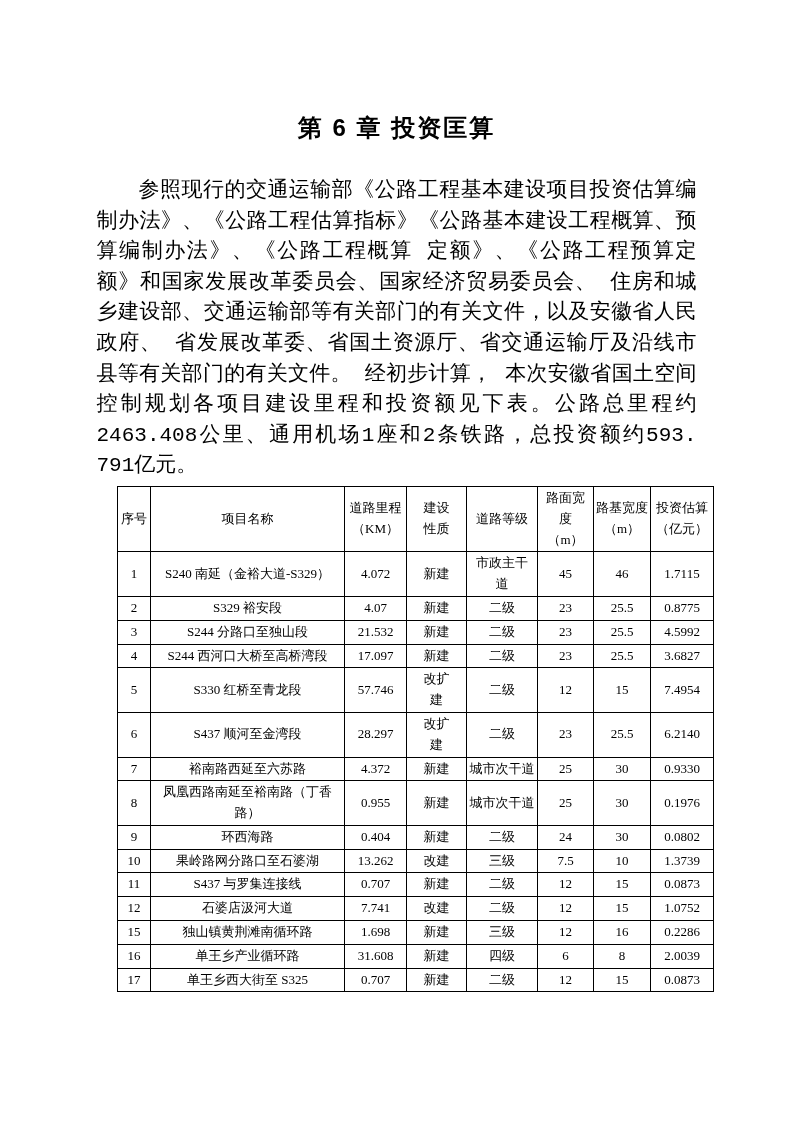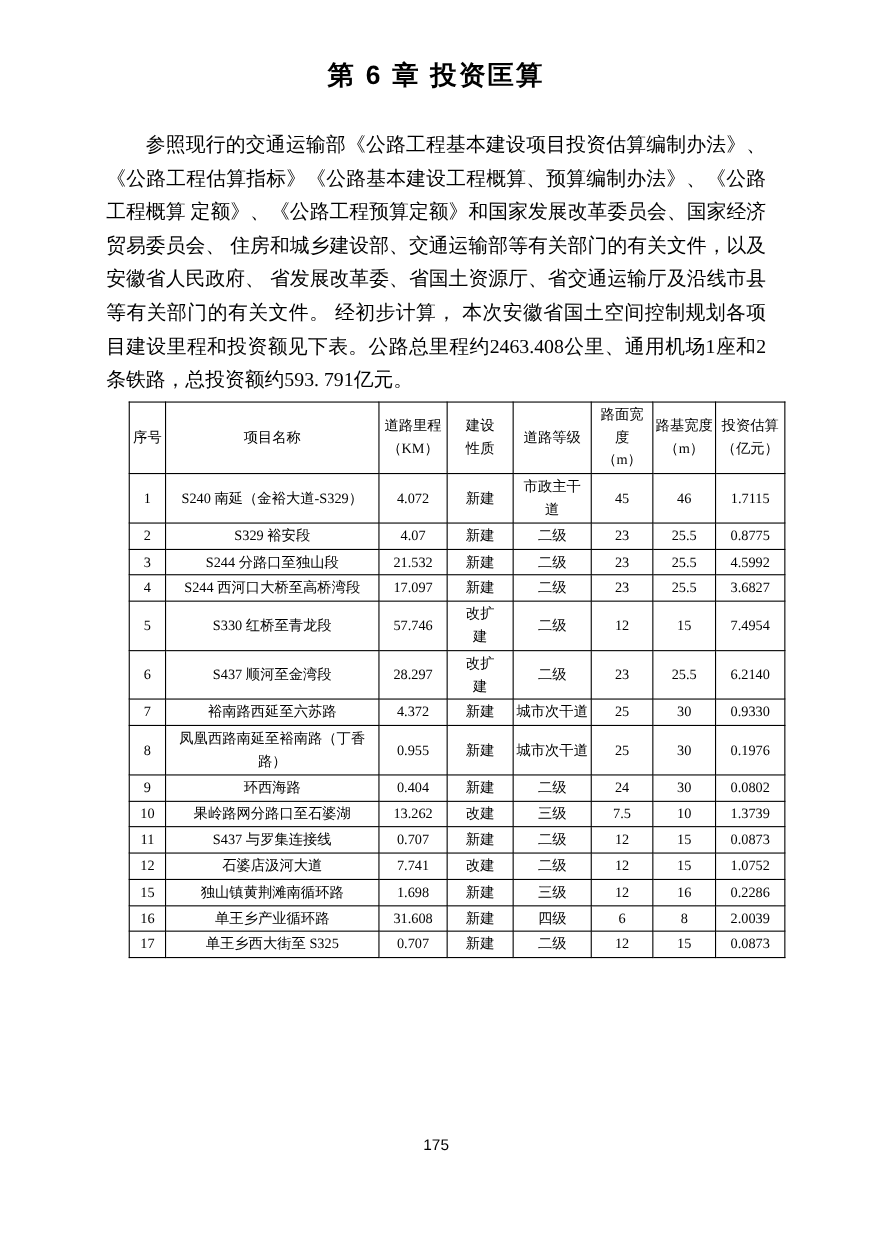--- a/index.html
+++ b/index.html
@@ -8,34 +8,35 @@
     width:793px;height:1122px;
     margin:0 auto;
     background:#ffffff;
     font-family:"Liberation Serif","DejaVu Serif",serif;
     color:#000;
     overflow:hidden;
     box-sizing:border-box;
   }
   .chapter-title{
     margin:0;
-    padding-top:52px;
+    padding-top:112px;
     text-align:center;
     font-size:24px;
     font-weight:bold;
     letter-spacing:2px;
     font-family:"Liberation Sans","DejaVu Sans",sans-serif;
   }
   .body-par{
     width:600px;
     margin:0 auto;
-    font-size:18px;
+    font-size:21px;
     line-height:30.6px;
     text-align:justify;
     text-indent:2em;
+    font-family:Liberation Mono, monospace;
   }
   .body-par.first{margin-top:32px;}
   .caption{
     margin-top:16px;
     text-align:center;
     font-size:15px;
     font-weight:bold;
     font-family:"Liberation Sans","DejaVu Sans",sans-serif;
   }
   table.estimate{
@@ -255,15 +256,14 @@
           <td>0.707</td>
           <td>新建</td>
           <td>二级</td>
           <td>12</td>
           <td>15</td>
           <td>0.0873</td>
         </tr>
       </tbody>
   </table>
 
-  <div class="page-number">175</div>
 
 </div>
 
 </body></html>

